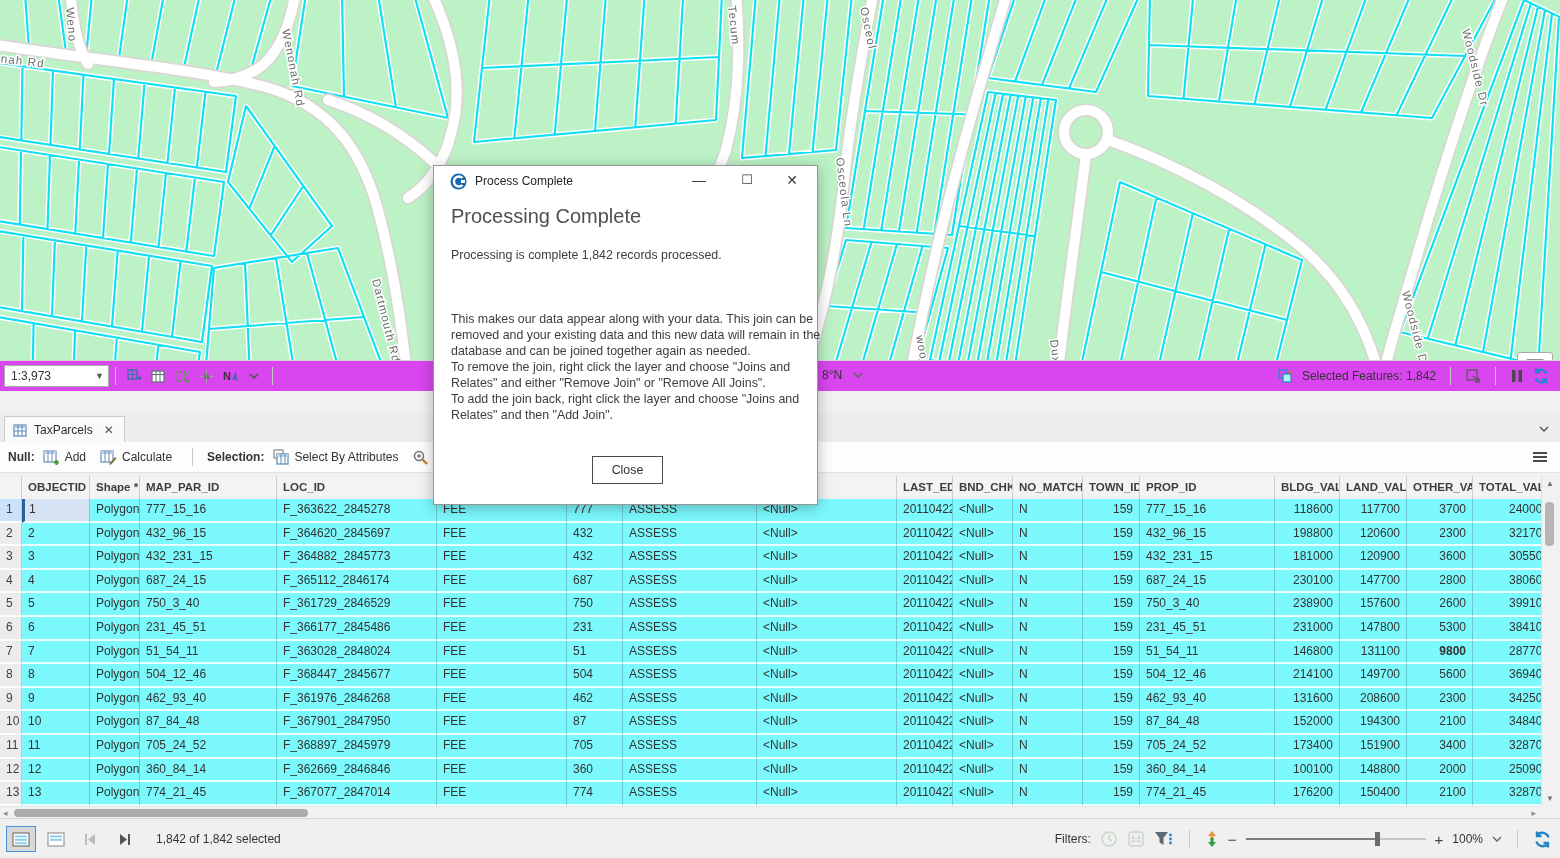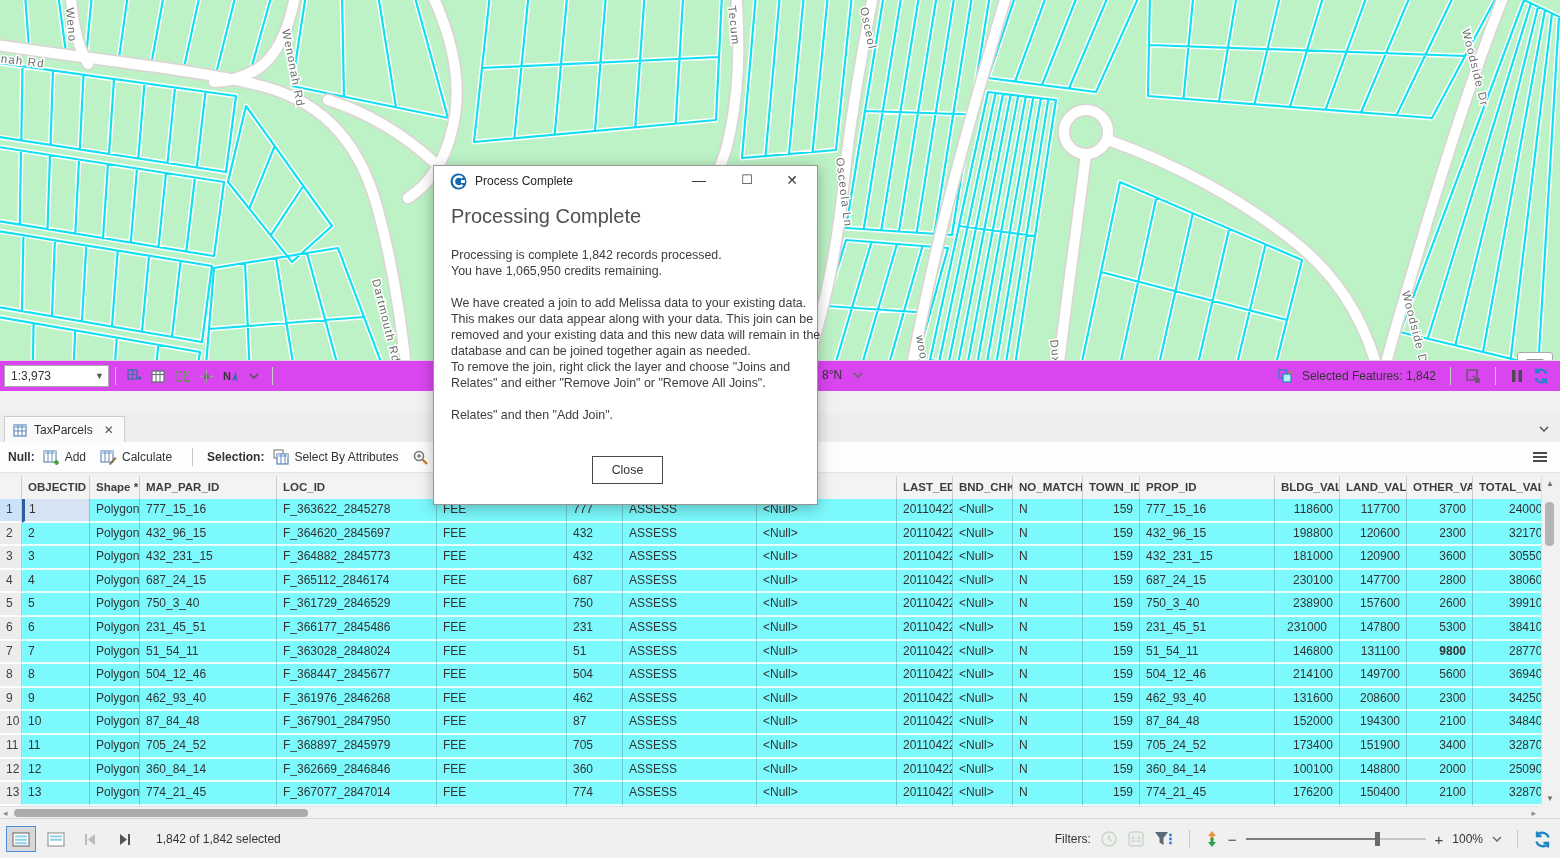--- a/index.html
+++ b/index.html
@@ -430,21 +430,21 @@
         <div class="cell" style="width: 160px;">F_366177_2845486</div>
         <div class="cell" style="width: 130px;">FEE</div>
         <div class="cell" style="width: 56px;">231</div>
         <div class="cell" style="width: 134px;">ASSESS</div>
         <div class="cell" style="width: 140px;">&lt;Null&gt;</div>
         <div class="cell right" style="width: 56px;">20110422</div>
         <div class="cell" style="width: 60px;">&lt;Null&gt;</div>
         <div class="cell" style="width: 70px;">N</div>
         <div class="cell right" style="width: 57px;">159</div>
         <div class="cell" style="width: 135px;">231_45_51</div>
-        <div class="cell right" style="width: 65px; text-align: center;">231000</div>
+        <div class="cell right" style="width: 65px;">231000</div>
         <div class="cell right" style="width: 67px;">147800</div>
         <div class="cell right" style="width: 66px;">5300</div>
         <div class="cell right" style="width: 83px;">384100</div>
       </div>
       <div class="trow">
         <div class="cell rn" style="width: 22px;">7</div>
         <div class="cell" style="width: 68px;">7</div>
         <div class="cell" style="width: 50px;">Polygon</div>
         <div class="cell" style="width: 137px;">51_54_11</div>
         <div class="cell" style="width: 160px;">F_363028_2848024</div>
@@ -674,24 +674,23 @@
         <path d="M12.5 5 A5 5 0 1 0 12.5 12" fill="none" stroke="#ffffff" stroke-width="2.4"></path>
         <rect x="11" y="7" width="4" height="3" fill="#ffffff"></rect>
       </svg>
       <span class="t">Process Complete</span>
       <span class="ctl" style="left:255px;">—</span>
       <span class="ctl" style="left:303px;font-size:13px;">☐</span>
       <span class="ctl" style="left:348px;">✕</span>
     </div>
     <div id="dlg-heading">Processing Complete</div>
     <div class="dlg-line" style="top:81px;">Processing is complete 1,842 records processed.</div>
-    <div class="dlg-line" style="top:97px;">You have 1,065,950 credits remaining.</div>
-    <div class="dlg-line" style="top:129px;">We have created a join to add Melissa data to your existing data.</div>
     <div class="dlg-line" style="top:145px;">This makes our data appear along with your data. This join can be</div>
     <div class="dlg-line" style="top:161px;">removed and your existing data and this new data will remain in the</div>
     <div class="dlg-line" style="top:177px;">database and can be joined together again as needed.</div>
     <div class="dlg-line" style="top:193px;">To remove the join, right click the layer and choose "Joins and</div>
     <div class="dlg-line" style="top:209px;">Relates" and either "Remove Join" or "Remove All Joins".</div>
+    <div class="dlg-line" style="top:225px;">To add the join back, right click the layer and choose "Joins and</div>
     <div class="dlg-line" style="top:241px;">Relates" and then "Add Join".</div>
     <div id="dlg-close">Close</div>
   </div>
 
 </div>
 
 </body></html>

